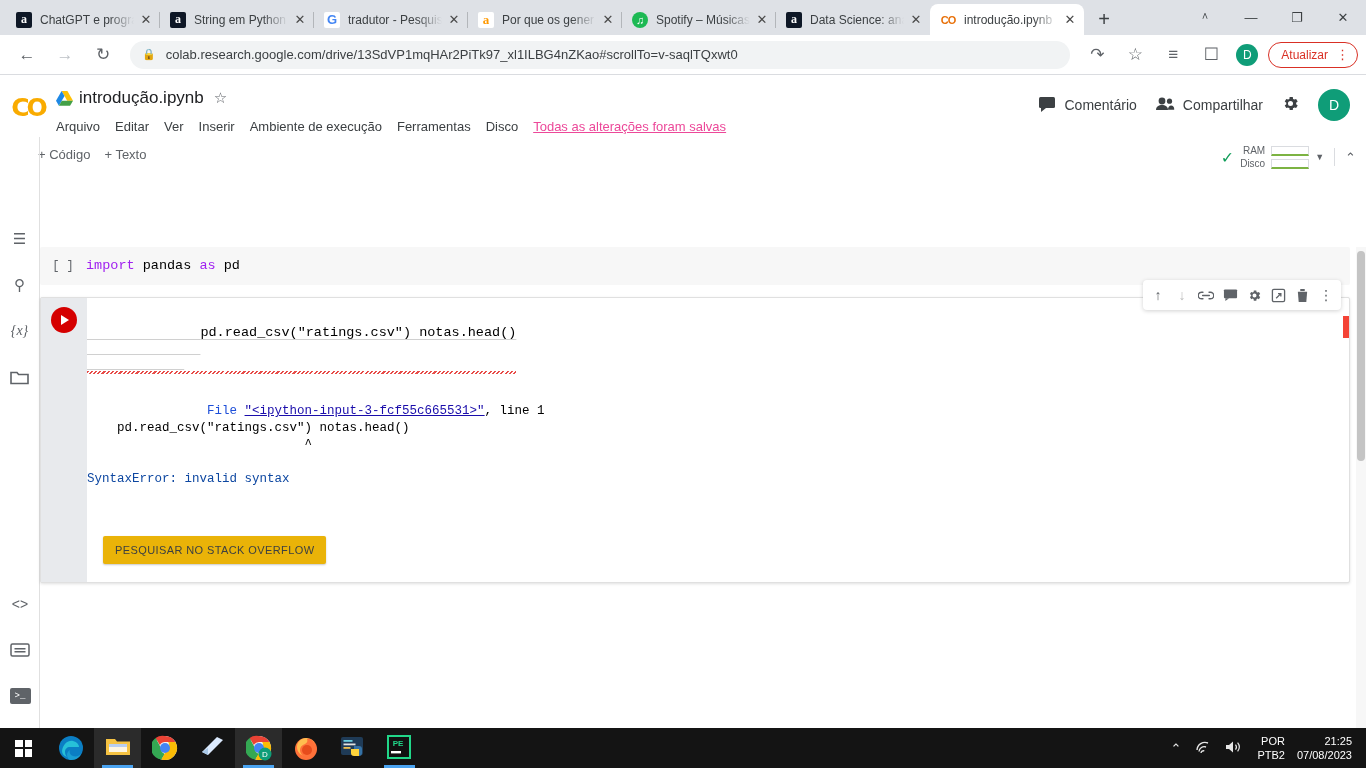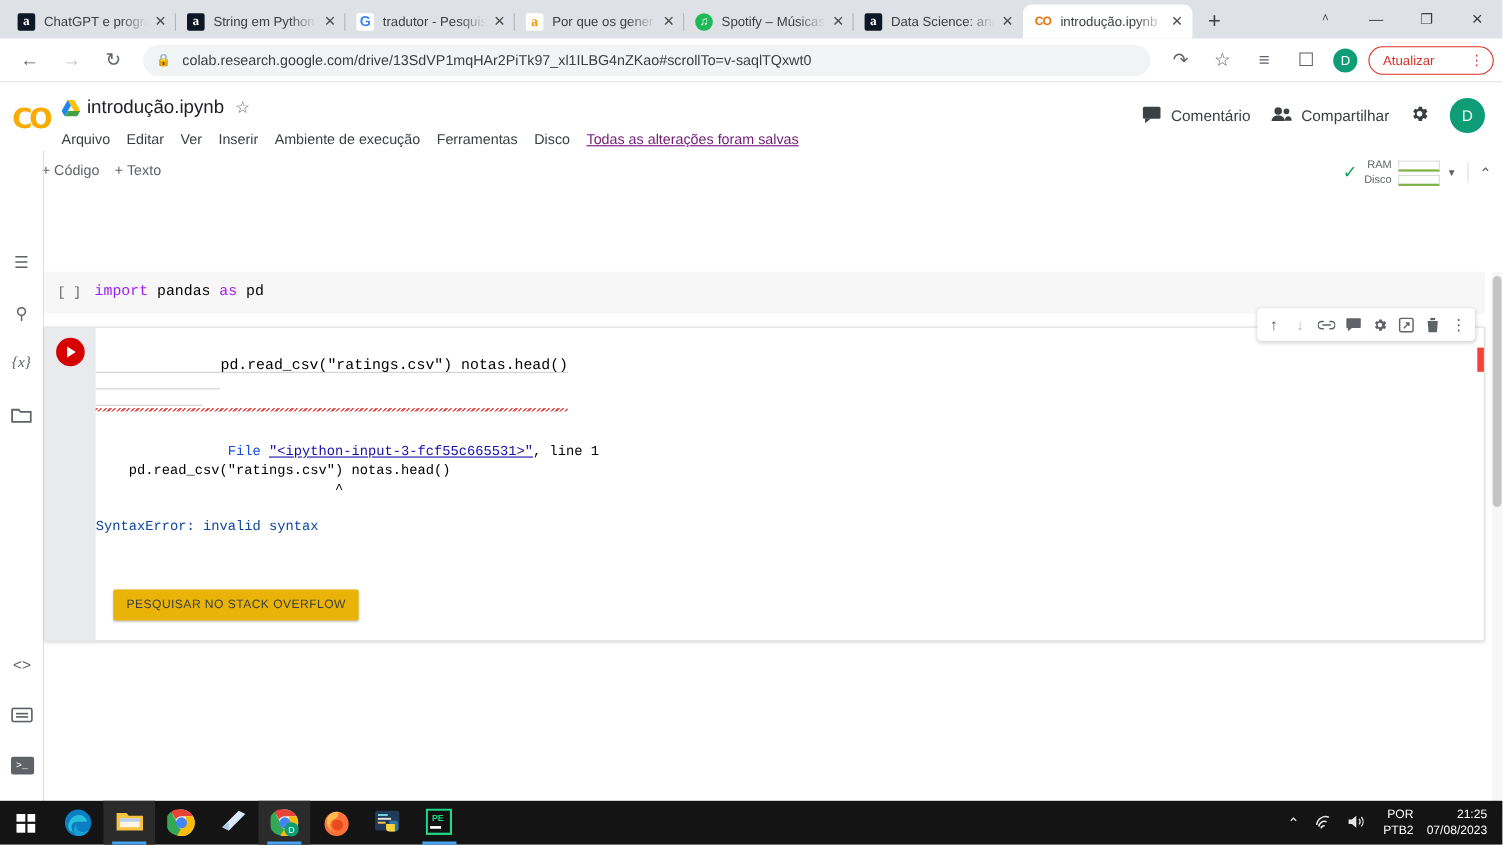--- a/index.html
+++ b/index.html
@@ -83,21 +83,21 @@
   .omnibox .lock { margin-right: 10px; font-size: 11px; color: #5f6368; }
   .omni-url { overflow: hidden; text-overflow: clip; white-space: nowrap; }
   .profile-av {
     width: 22px; height: 22px; border-radius: 50%; background: #0f9d78;
     color: #fff; font-size: 12px; display: flex; align-items: center;
     justify-content: center; margin: 0 6px;
   }
   .update-pill {
     height: 26px; border: 1px solid #d93025; border-radius: 13px;
     color: #d93025; font-size: 12px; display: flex; align-items: center;
-    padding: 0 8px 0 12px; margin-left: 4px; gap: 24px;
+    padding: 0 8px 0 12px; margin-left: 4px;
   }
   .update-pill .dots { margin-left: 8px; letter-spacing: 0; font-size: 13px; line-height: 8px; }
 
   
   #colab { position: relative; height: 693px; background: #fff; }
   .colab-header { height: 62px; display: flex; padding: 8px 0 0 0; position: relative; }
   .colab-logo {
     width: 56px; display: flex; align-items: flex-start; justify-content: center;
     padding-top: 10px;
   }
@@ -105,21 +105,21 @@
     font-size: 25px; font-weight: 800; color: #f9ab00; letter-spacing: -3px;
     font-family: "DejaVu Sans", sans-serif;
   }
   .title-block { flex: 1; }
   .title-row { display: flex; align-items: center; height: 30px; }
   .drive-ico { width: 17px; height: 15px; margin-right: 6px; position: relative; }
   .notebook-name { font-size: 17px; color: #202124; }
   .star { margin-left: 10px; color: #5f6368; font-size: 15px; }
   .menu-row { display: flex; align-items: center; height: 26px; font-size: 13px; color: #3c4043; }
   .menu-row > div { margin-right: 15px; }
-  .saved-note { text-decoration: underline; color: #701a75; }
+  .saved-note { text-decoration: underline; color: #ec4899; }
   .header-right {
     position: absolute; right: 16px; top: 14px;
     display: flex; align-items: center; gap: 18px; font-size: 14px; color: #3c4043;
   }
   .hr-item { display: flex; align-items: center; gap: 8px; }
   .hr-av {
     width: 32px; height: 32px; border-radius: 50%; background: #0f9d78;
     color: #fff; display: flex; align-items: center; justify-content: center;
     font-size: 14px;
   }

